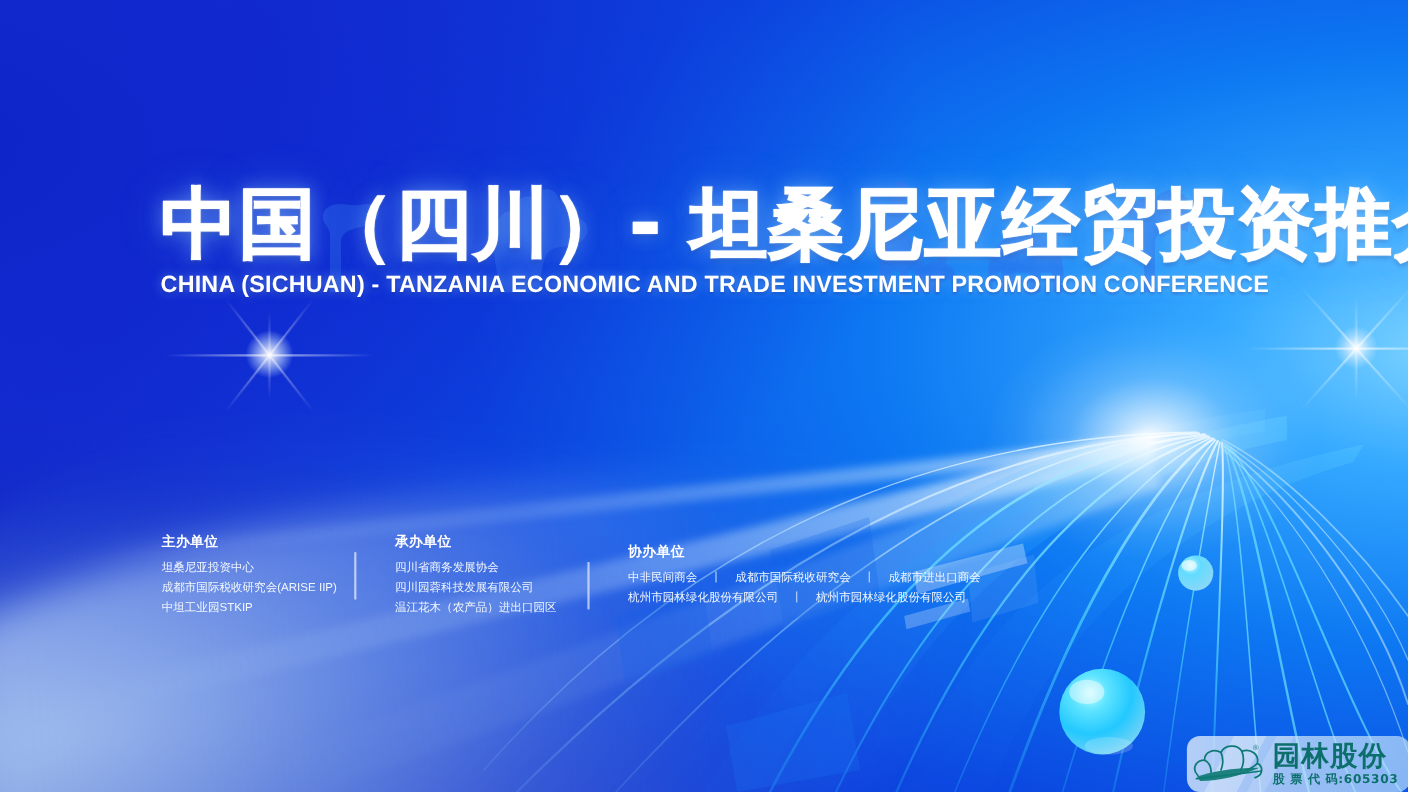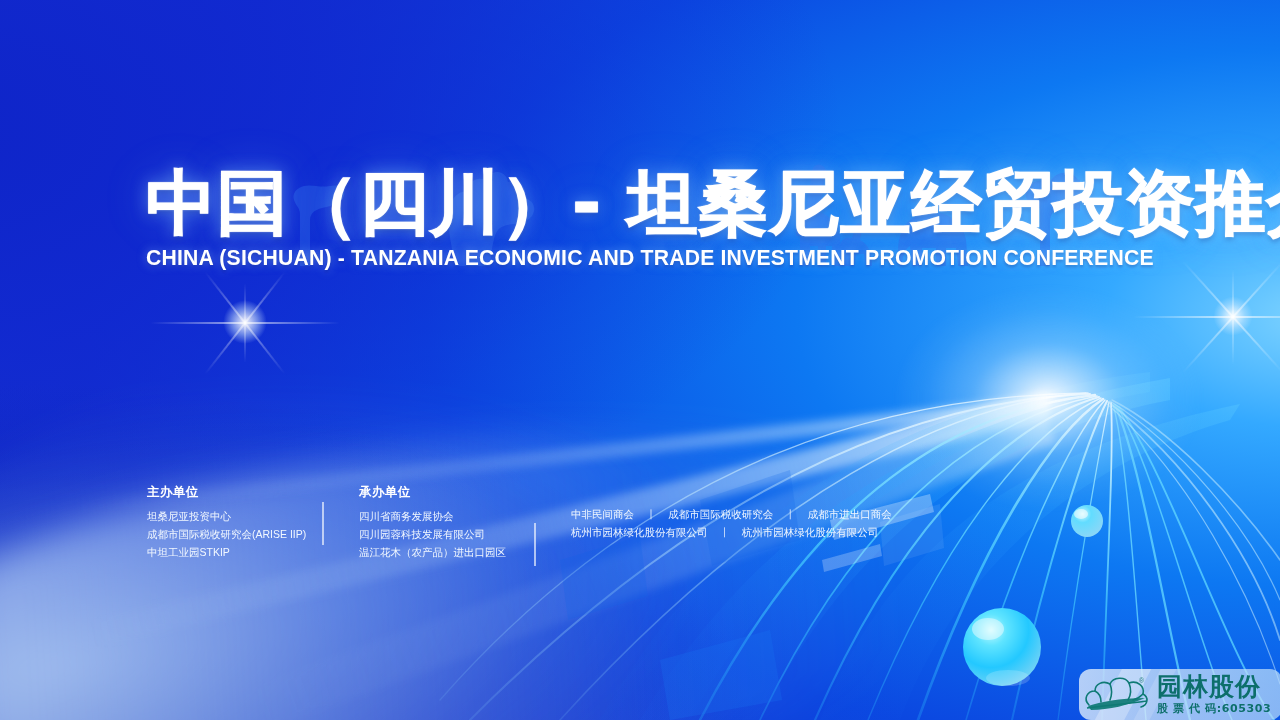--- a/index.html
+++ b/index.html
@@ -383,20 +383,21 @@
     <div class="org-col col-2">
       <div class="divider"></div>
       <div class="org-head">承办单位</div>
       <div class="org-line">四川省商务发展协会</div>
       <div class="org-line">四川园蓉科技发展有限公司</div>
       <div class="org-line">温江花木（农产品）进出口园区</div>
     </div>
 
     <div class="org-col col-3">
       <div class="divider"></div>
+      <div class="org-head">协办单位</div>
 
       <div class="org-line">
         <span>中非民间商会</span>
         <span class="sep">丨</span>
         <span>成都市国际税收研究会</span>
         <span class="sep">丨</span>
         <span>成都市进出口商会</span>
       </div>
 
 

